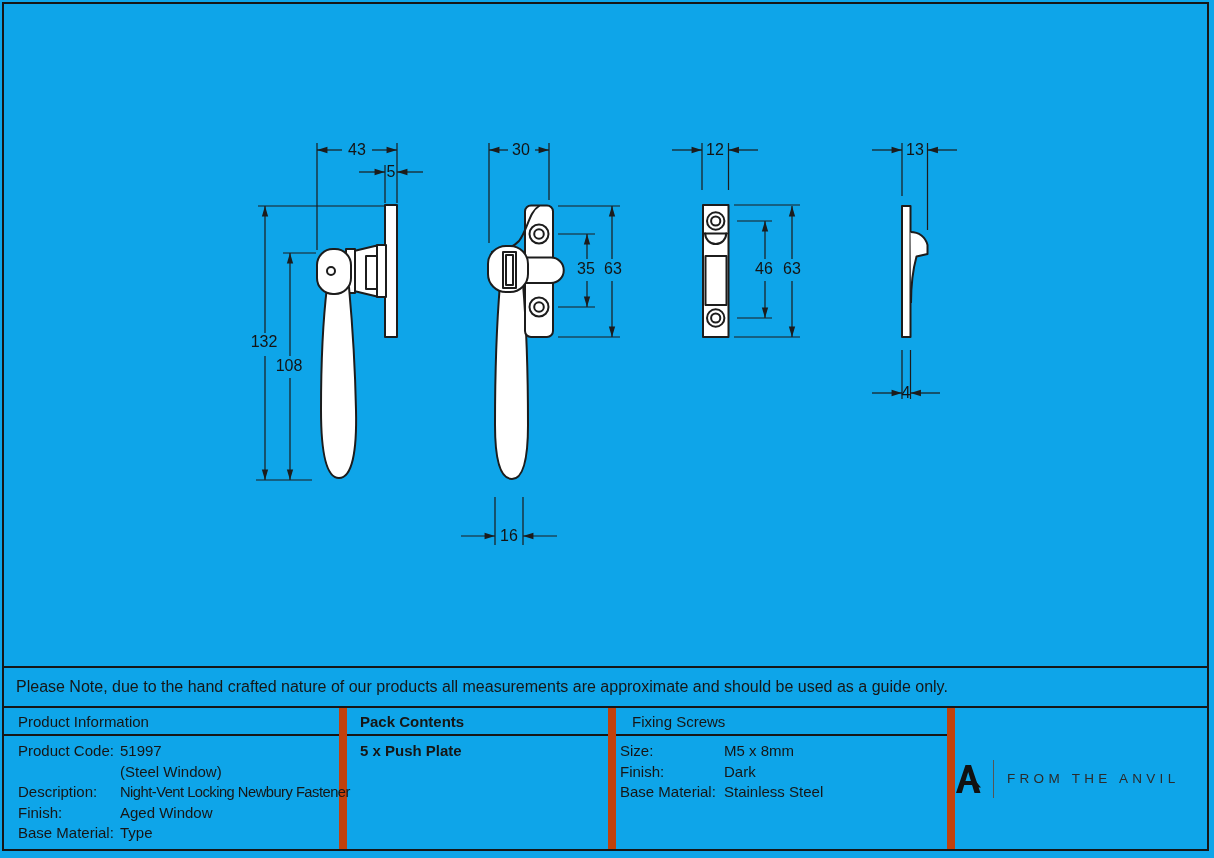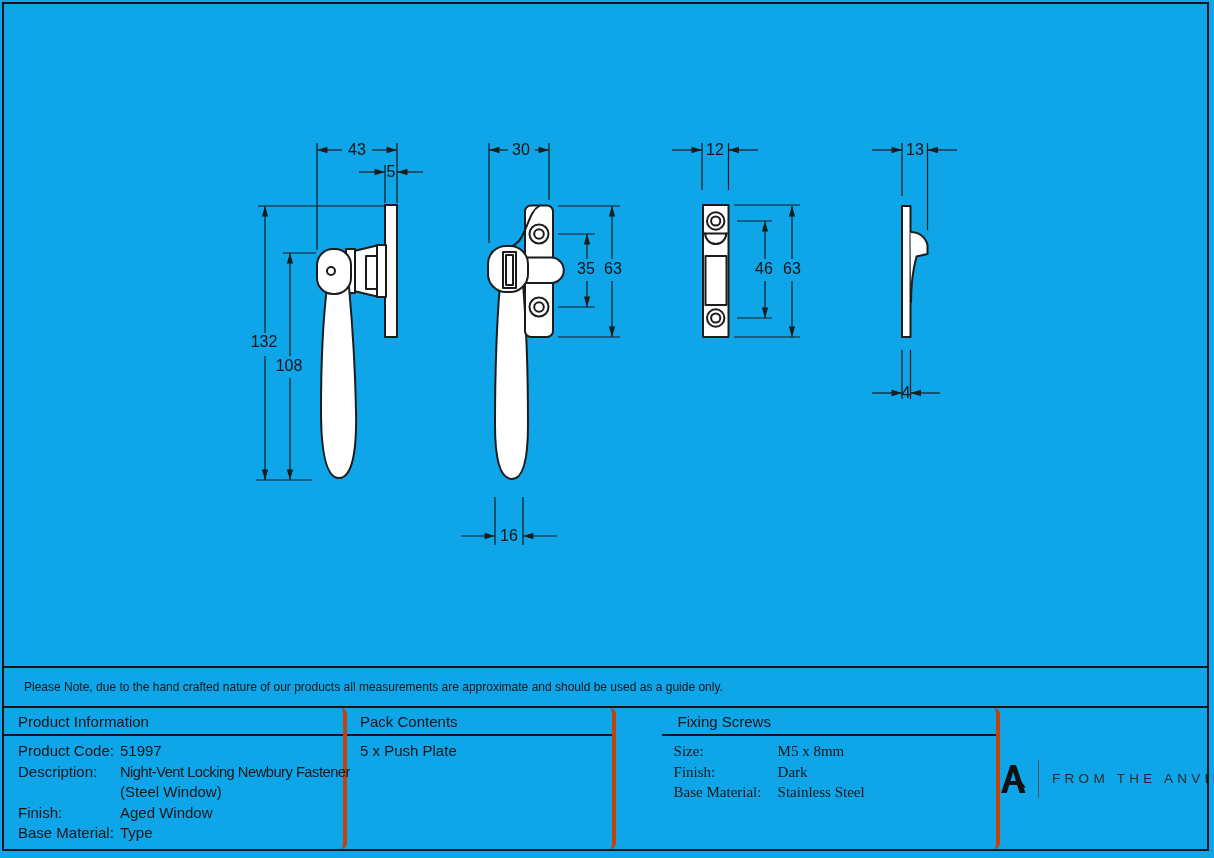--- a/index.html
+++ b/index.html
@@ -29,48 +29,48 @@
   .dl   { fill:none;    stroke:#1c1c1c; stroke-width:1.2; }
   .dt   { font-family:"Liberation Sans",sans-serif; font-size:16px; fill:#141414; text-anchor:middle; }
 
   .note-row {
     position: absolute;
     left: 4px; top: 666px;
     width: 1203px; height: 42px;
     border-top: 2px solid #161616;
     border-bottom: 2px solid #161616;
     display: flex; align-items: center;
-    padding-left: 20px;
-    font-size: 12px;
+    padding-left: 12px;
+    font-size: 16px;
   }
   .info-table {
     position: absolute;
     left: 4px; top: 708px;
     width: 1203px; height: 141px;
     display: flex;
   }
   .col { height: 141px; }
-  .col-border { border-right: 4px solid #c2410c; border-radius: 6px; }
+  .col-border { border-right: 8px solid #c2410c; }
   .col1 { width: 343px; }
-  .col2 { width: 269px; }
-  .col3 { width: 339px; margin-left: 46px; }
+  .col2 { width: 269px; font-weight: bold; }
+  .col3 { width: 339px; }
   .col4 { width: 207px; display:flex; align-items:center; justify-content:flex-start; }
   .col-header {
     height: 28px;
     border-bottom: 2px solid #161616;
     display: flex; align-items: center;
     font-size: 15px;
   }
   .col1 .col-header { padding-left: 14px; }
   .col2 .col-header { padding-left: 13px; }
   .col3 .col-header { padding-left: 16px; }
   .col-body { padding-top: 5px; font-size: 15px; }
   .col1 .col-body { padding-left: 14px; }
   .col2 .col-body { padding-left: 13px; }
-  .col3 .col-body { padding-left: 12px; font-family: Liberation Serif, serif; }
+  .col3 .col-body { padding-left: 4px; }
   .kv { display: flex; line-height: 20.6px; }
   .col1 .kv .k { width: 102px; flex: none; }
   .col3 .kv .k { width: 104px; flex: none; }
   .kv .v { white-space: nowrap; }
   .v-tight { font-size: 14.7px; letter-spacing: -0.5px; }
   .list-line { line-height: 20.6px; white-space: nowrap; }
 
   .logo {
     display: flex; align-items: center;
   }
@@ -202,26 +202,26 @@
     <div class="col col1 col-border">
       <div class="col-header">
         <span>Product Information</span>
       </div>
       <div class="col-body">
         <div class="kv">
           <span class="k">Product Code:</span>
           <span class="v">51997</span>
         </div>
         <div class="kv">
+          <span class="k"></span>
+          <span class="v">(Steel Window)</span>
+        </div>
+        <div class="kv">
           <span class="k">Description:</span>
           <span class="v v-tight">Night-Vent Locking Newbury Fastener</span>
-        </div>
-        <div class="kv">
-          <span class="k"></span>
-          <span class="v">(Steel Window)</span>
         </div>
         <div class="kv">
           <span class="k">Finish:</span>
           <span class="v">Aged Window</span>
         </div>
         <div class="kv">
           <span class="k">Base Material:</span>
           <span class="v">Type</span>
         </div>
       </div>

